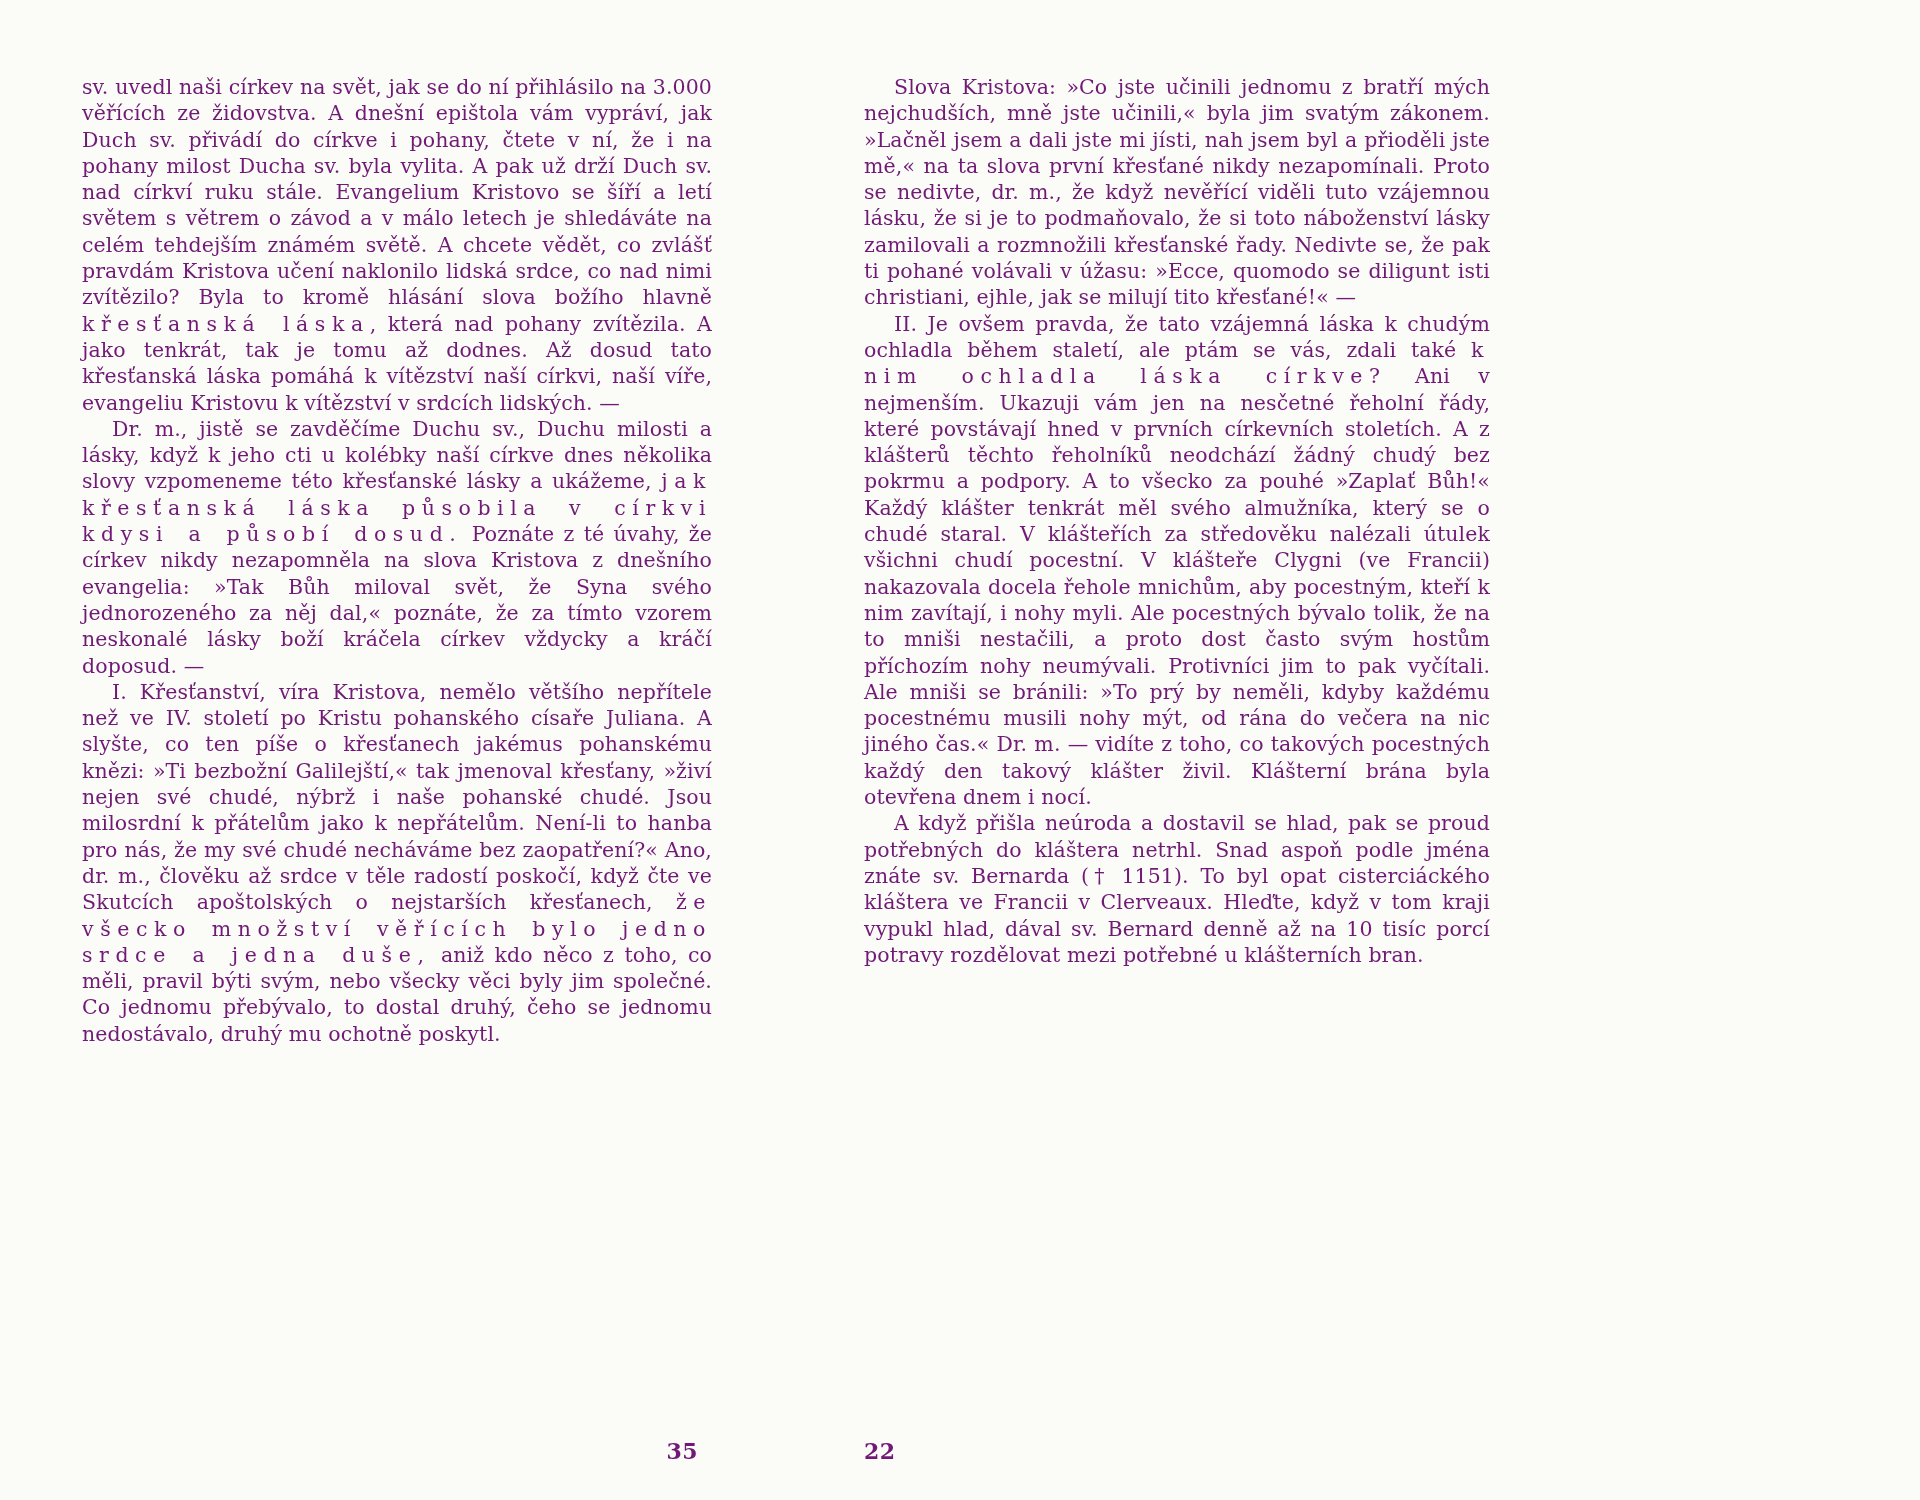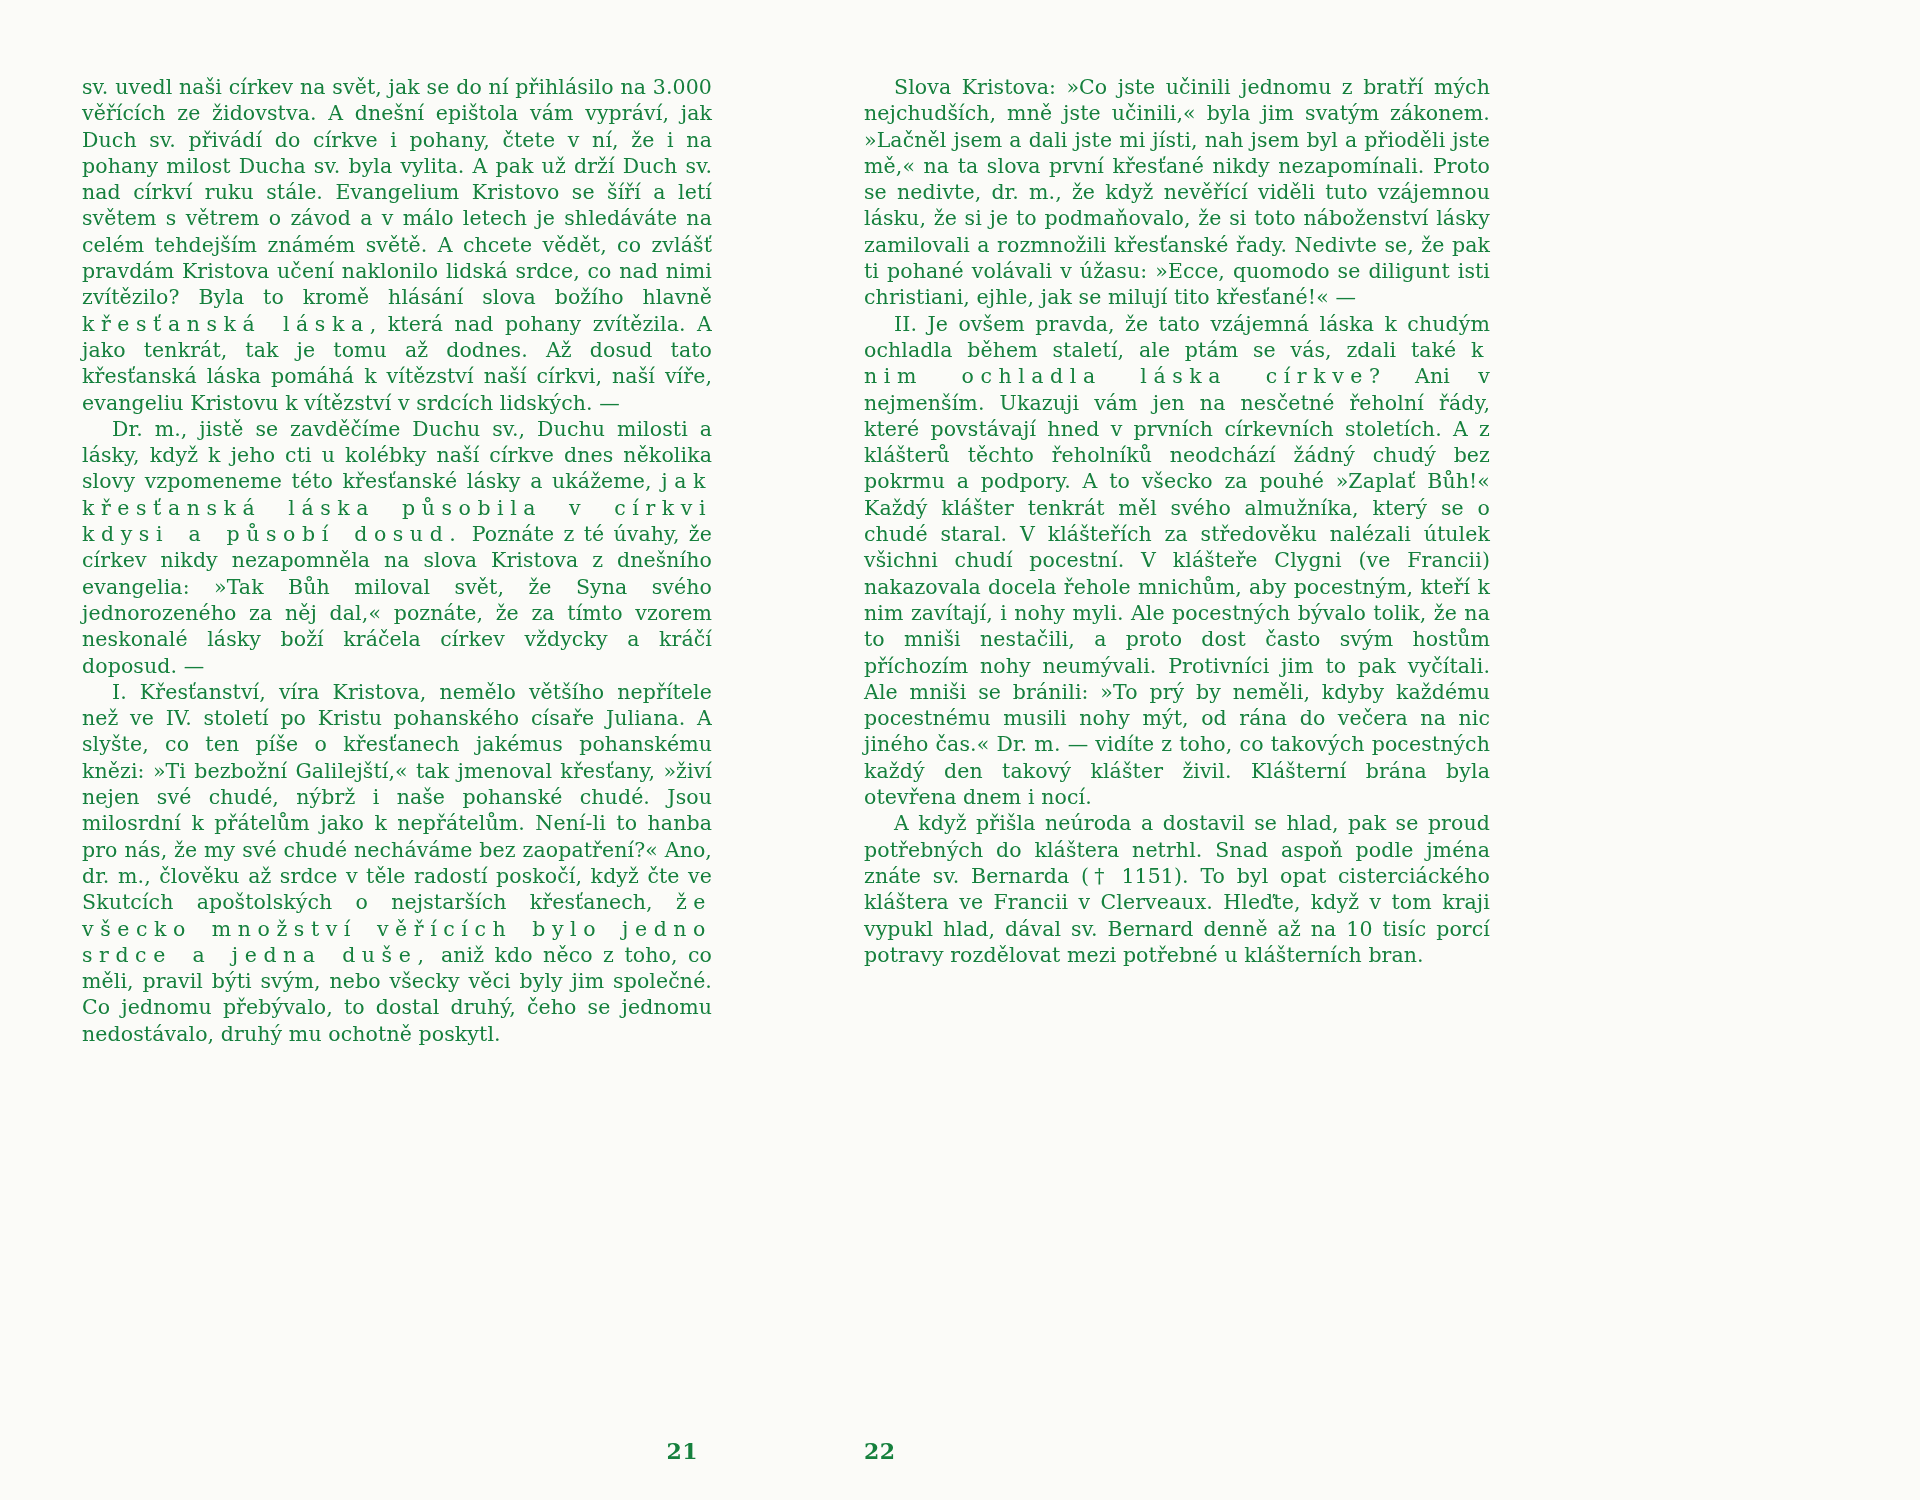--- a/index.html
+++ b/index.html
@@ -8,21 +8,21 @@
     width: 1920px;
     height: 1500px;
     background: #fbfbf8;
     overflow: hidden;
   }
   .spread {
     position: relative;
     width: 1920px;
     height: 1500px;
     font-family: "DejaVu Serif", "Liberation Serif", serif;
-    color: #15803d;
+    color: #701a75;
   }
   .page {
     position: absolute;
     top: 74px;
   }
   .page-left  { left: 82px;  width: 630px; }
   .page-right { left: 864px; width: 626px; }
   .text-block {
     font-size: 20.5px;
     line-height: 26.3px;
@@ -55,21 +55,21 @@
 <body>
 
 <div class="spread">
 
   <div class="page page-left">
     <div class="text-block">
         <p class="para"><span>sv. uvedl naši církev na svět, jak se do ní přihlásilo na 3.000 věřících ze židovstva. A dnešní epištola vám vypráví, jak Duch sv. přivádí do církve i pohany, čtete v ní, že i na pohany milost Ducha sv. byla vylita. A pak už drží Duch sv. nad církví ruku stále. Evangelium Kristovo se šíří a letí světem s větrem o závod a v málo letech je shledáváte na celém tehdejším známém světě. A chcete vědět, co zvlášť pravdám Kristova učení naklonilo lidská srdce, co nad nimi zvítězilo? Byla to kromě hlásání slova božího hlavně </span><span class="spaced">křesťanská láska</span><span>, která nad pohany zvítězila. A jako tenkrát, tak je tomu až dodnes. Až dosud tato křesťanská láska pomáhá k vítězství naší církvi, naší víře, evangeliu Kristovu k vítězství v srdcích lidských. —</span></p>
         <p class="para indent"><span>Dr. m., jistě se zavděčíme Duchu sv., Duchu milosti a lásky, když k jeho cti u kolébky naší církve dnes několika slovy vzpomeneme této křesťanské lásky a ukážeme, </span><span class="spaced">jak křesťanská láska působila v církvi kdysi a působí dosud.</span><span> Poznáte z té úvahy, že církev nikdy nezapomněla na slova Kristova z dnešního evangelia: »Tak Bůh miloval svět, že Syna svého jednorozeného za něj dal,« poznáte, že za tímto vzorem neskonalé lásky boží kráčela církev vždycky a kráčí doposud. —</span></p>
         <p class="para indent"><span>I. Křesťanství, víra Kristova, nemělo většího nepřítele než ve IV. století po Kristu pohanského císaře Juliana. A slyšte, co ten píše o křesťanech jakémus pohanskému knězi: »Ti bezbožní Galilejští,« tak jmenoval křesťany, »živí nejen své chudé, nýbrž i naše pohanské chudé. Jsou milosrdní k přátelům jako k nepřátelům. Není-li to hanba pro nás, že my své chudé necháváme bez zaopatření?« Ano, dr. m., člověku až srdce v těle radostí poskočí, když čte ve Skutcích apoštolských o nejstarších křesťanech, </span><span class="spaced">že všecko množství věřících bylo jedno srdce a jedna duše,</span><span> aniž kdo něco z toho, co měli, pravil býti svým, nebo všecky věci byly jim společné. Co jednomu přebývalo, to dostal druhý, čeho se jednomu nedostávalo, druhý mu ochotně poskytl.</span></p>
       </div>
-    <div class="page-number align-right">21</div>
+    <div class="page-number align-right">35</div>
   </div>
 
   <div class="page page-right">
     <div class="text-block">
         <p class="para indent"><span>Slova Kristova: »Co jste učinili jednomu z bratří mých nejchudších, mně jste učinili,« byla jim svatým zákonem. »Lačněl jsem a dali jste mi jísti, nah jsem byl a přioděli jste mě,« na ta slova první křesťané nikdy nezapomínali. Proto se nedivte, dr. m., že když nevěřící viděli tuto vzájemnou lásku, že si je to podmaňovalo, že si toto náboženství lásky zamilovali a rozmnožili křesťanské řady. Nedivte se, že pak ti pohané volávali v úžasu: »Ecce, quomodo se diligunt isti christiani, ejhle, jak se milují tito křesťané!« —</span></p>
         <p class="para indent"><span>II. Je ovšem pravda, že tato vzájemná láska k chudým ochladla během staletí, ale ptám se vás, zdali také </span><span class="spaced">k nim ochladla láska církve?</span><span> Ani v nejmenším. Ukazuji vám jen na nesčetné řeholní řády, které povstávají hned v prvních církevních stoletích. A z klášterů těchto řeholníků neodchází žádný chudý bez pokrmu a podpory. A to všecko za pouhé »Zaplať Bůh!« Každý klášter tenkrát měl svého almužníka, který se o chudé staral. V klášteřích za středověku nalézali útulek všichni chudí pocestní. V klášteře Clygni (ve Francii) nakazovala docela řehole mnichům, aby pocestným, kteří k nim zavítají, i nohy myli. Ale pocestných bývalo tolik, že na to mniši nestačili, a proto dost často svým hostům příchozím nohy neumývali. Protivníci jim to pak vyčítali. Ale mniši se bránili: »To prý by neměli, kdyby každému pocestnému musili nohy mýt, od rána do večera na nic jiného čas.« Dr. m. — vidíte z toho, co takových pocestných každý den takový klášter živil. Klášterní brána byla otevřena dnem i nocí.</span></p>
         <p class="para indent"><span>A když přišla neúroda a dostavil se hlad, pak se proud potřebných do kláštera netrhl. Snad aspoň podle jména znáte sv. Bernarda († 1151). To byl opat cisterciáckého kláštera ve Francii v Clerveaux. Hleďte, když v tom kraji vypukl hlad, dával sv. Bernard denně až na 10 tisíc porcí potravy rozdělovat mezi potřebné u klášterních bran.</span></p>
       </div>
     <div class="page-number align-left">22</div>
   </div>

